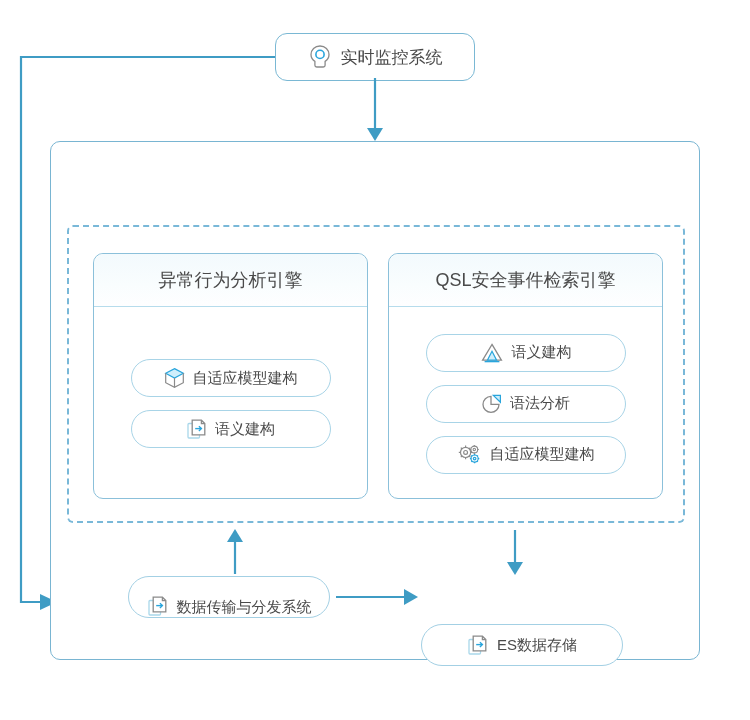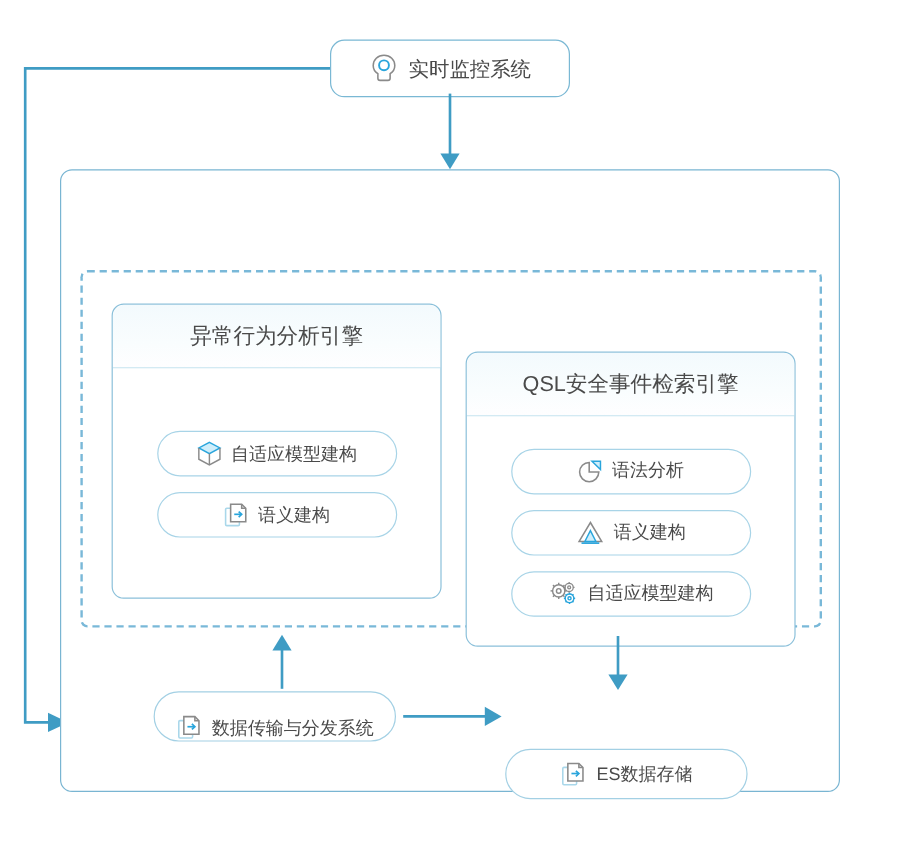--- a/index.html
+++ b/index.html
@@ -73,21 +73,21 @@
   
   .engine-panel {
     position: absolute;
     box-sizing: border-box;
     top: 26px; width: 275px; height: 246px;
     border: 1px solid #8bc0da;
     border-radius: 10px;
     background: #ffffff;
   }
   #engine-left  { left: 24px; }
-  #engine-right { left: 319px; margin-top: 40px; }
+  #engine-right { left: 319px; }
   .engine-title {
     position: absolute;
     left: 0; right: 0; top: 0; height: 53px;
     box-sizing: border-box;
     border-bottom: 1px solid #b6dcec;
     border-radius: 10px 10px 0 0;
     background: linear-gradient(180deg, #f3fafd 0%, #f9fdfe 60%, #fefeff 100%);
     display: flex; align-items: center; justify-content: center;
     font-size: 18px; color: #4a4a4a;
   }
@@ -199,37 +199,37 @@
       </div>
 
       <div class="engine-panel" id="engine-right">
         <div class="engine-title">
           <span>QSL安全事件检索引擎</span>
         </div>
         <div class="engine-items">
 
           <div class="item-pill">
             <span class="icon">
-              <svg width="21" height="22" viewBox="0 0 21 22">
-                <path d="M10 3.4 A8 8 0 1 0 18 11.4 L10 11.4 Z" fill="none" stroke="#8a8a8a" stroke-width="1.3"></path>
-                <path d="M12.3 2.4 L19.4 2.4 L19.4 9.3 Z" fill="#cfeefb" stroke="#29a5dc" stroke-width="1.2"></path>
-              </svg>
-            </span>
-            <span class="lbl">语法分析</span>
-          </div>
-
-          <div class="item-pill">
-            <span class="icon">
               <svg width="24" height="22" viewBox="0 0 24 22">
                 <path d="M12 2.4 L21.4 18.2 L2.6 18.2 Z" fill="none" stroke="#8a8a8a" stroke-width="1.3"></path>
                 <path d="M12 9.2 L16.6 18.2 L7.4 18.2 Z" fill="#cfeefb" stroke="#29a5dc" stroke-width="1.2"></path>
                 <line x1="4.6" y1="19.6" x2="19.4" y2="19.6" stroke="#29a5dc" stroke-width="1.4"></line>
               </svg>
             </span>
             <span class="lbl">语义建构</span>
+          </div>
+
+          <div class="item-pill">
+            <span class="icon">
+              <svg width="21" height="22" viewBox="0 0 21 22">
+                <path d="M10 3.4 A8 8 0 1 0 18 11.4 L10 11.4 Z" fill="none" stroke="#8a8a8a" stroke-width="1.3"></path>
+                <path d="M12.3 2.4 L19.4 2.4 L19.4 9.3 Z" fill="#cfeefb" stroke="#29a5dc" stroke-width="1.2"></path>
+              </svg>
+            </span>
+            <span class="lbl">语法分析</span>
           </div>
 
           <div class="item-pill">
             <span class="icon">
               <svg width="25" height="23" viewBox="0 0 25 23">
                 <g fill="none" stroke="#8a8a8a" stroke-width="1.2">
                   <circle cx="8.6" cy="9.4" r="5.1"></circle>
                   <circle cx="8.6" cy="9.4" r="1.9"></circle>
                   <line x1="8.6" y1="2.6" x2="8.6" y2="4.6"></line>
                   <line x1="8.6" y1="14.2" x2="8.6" y2="16.2"></line>

